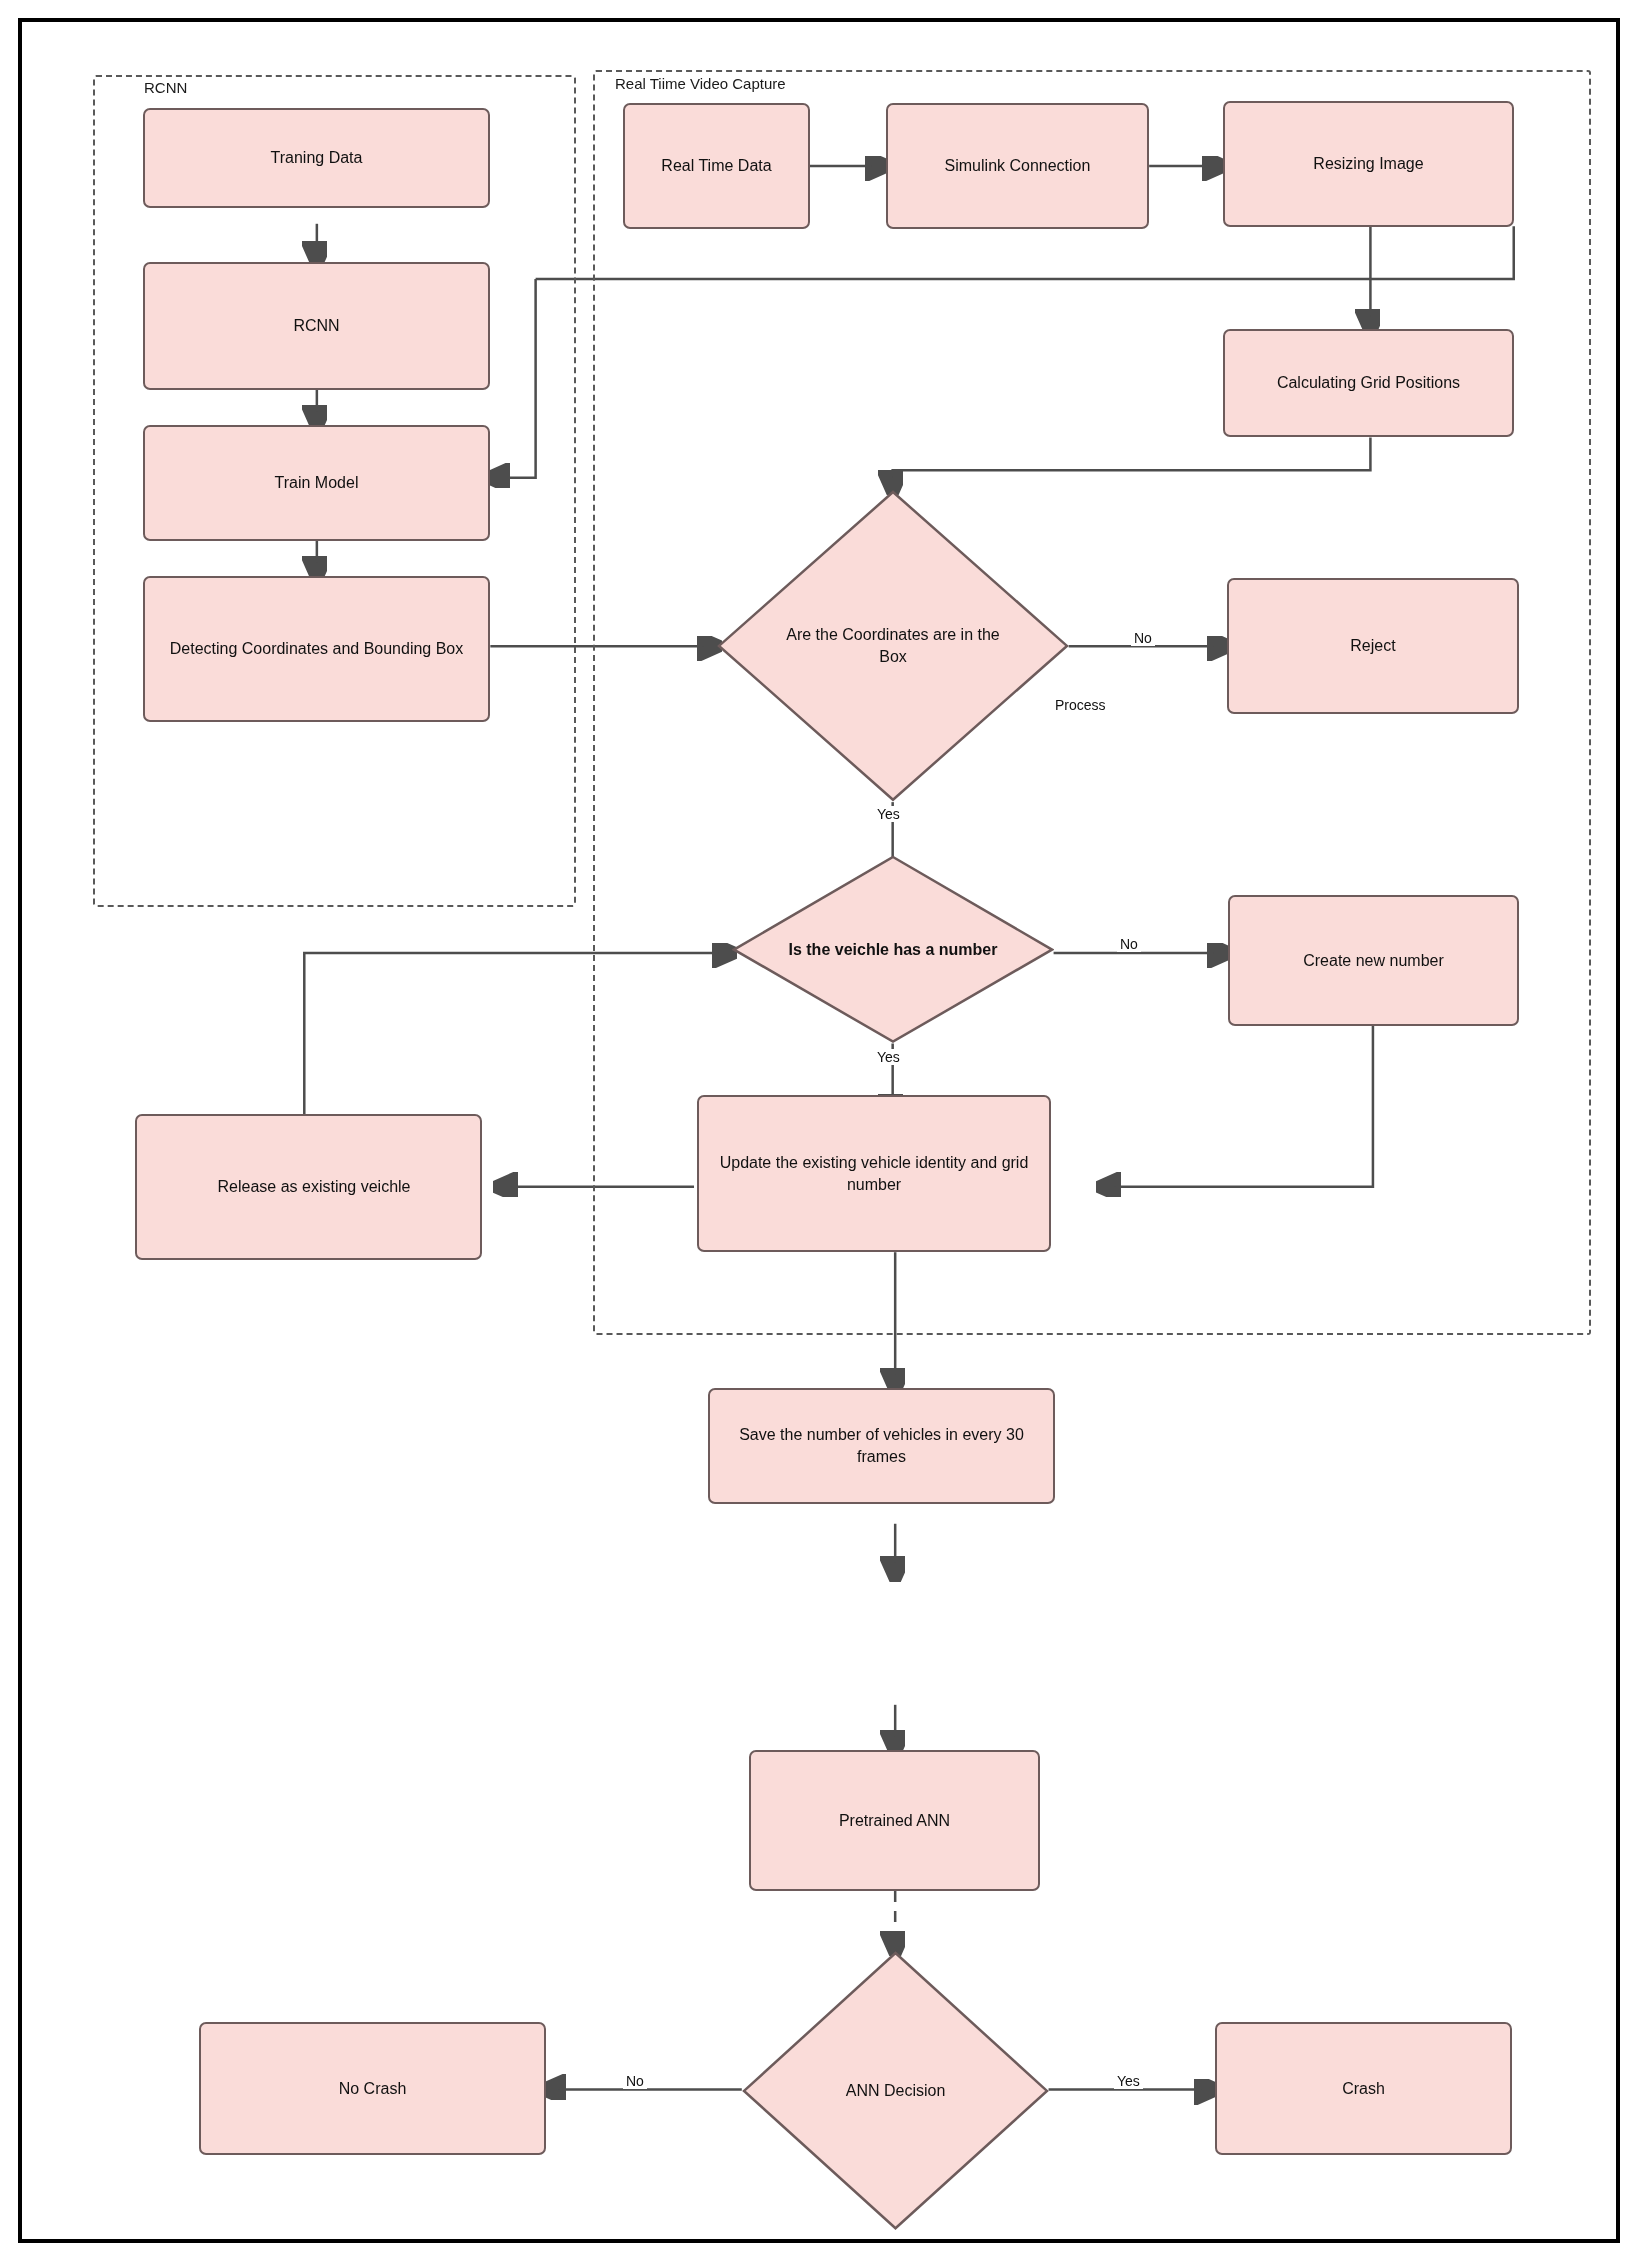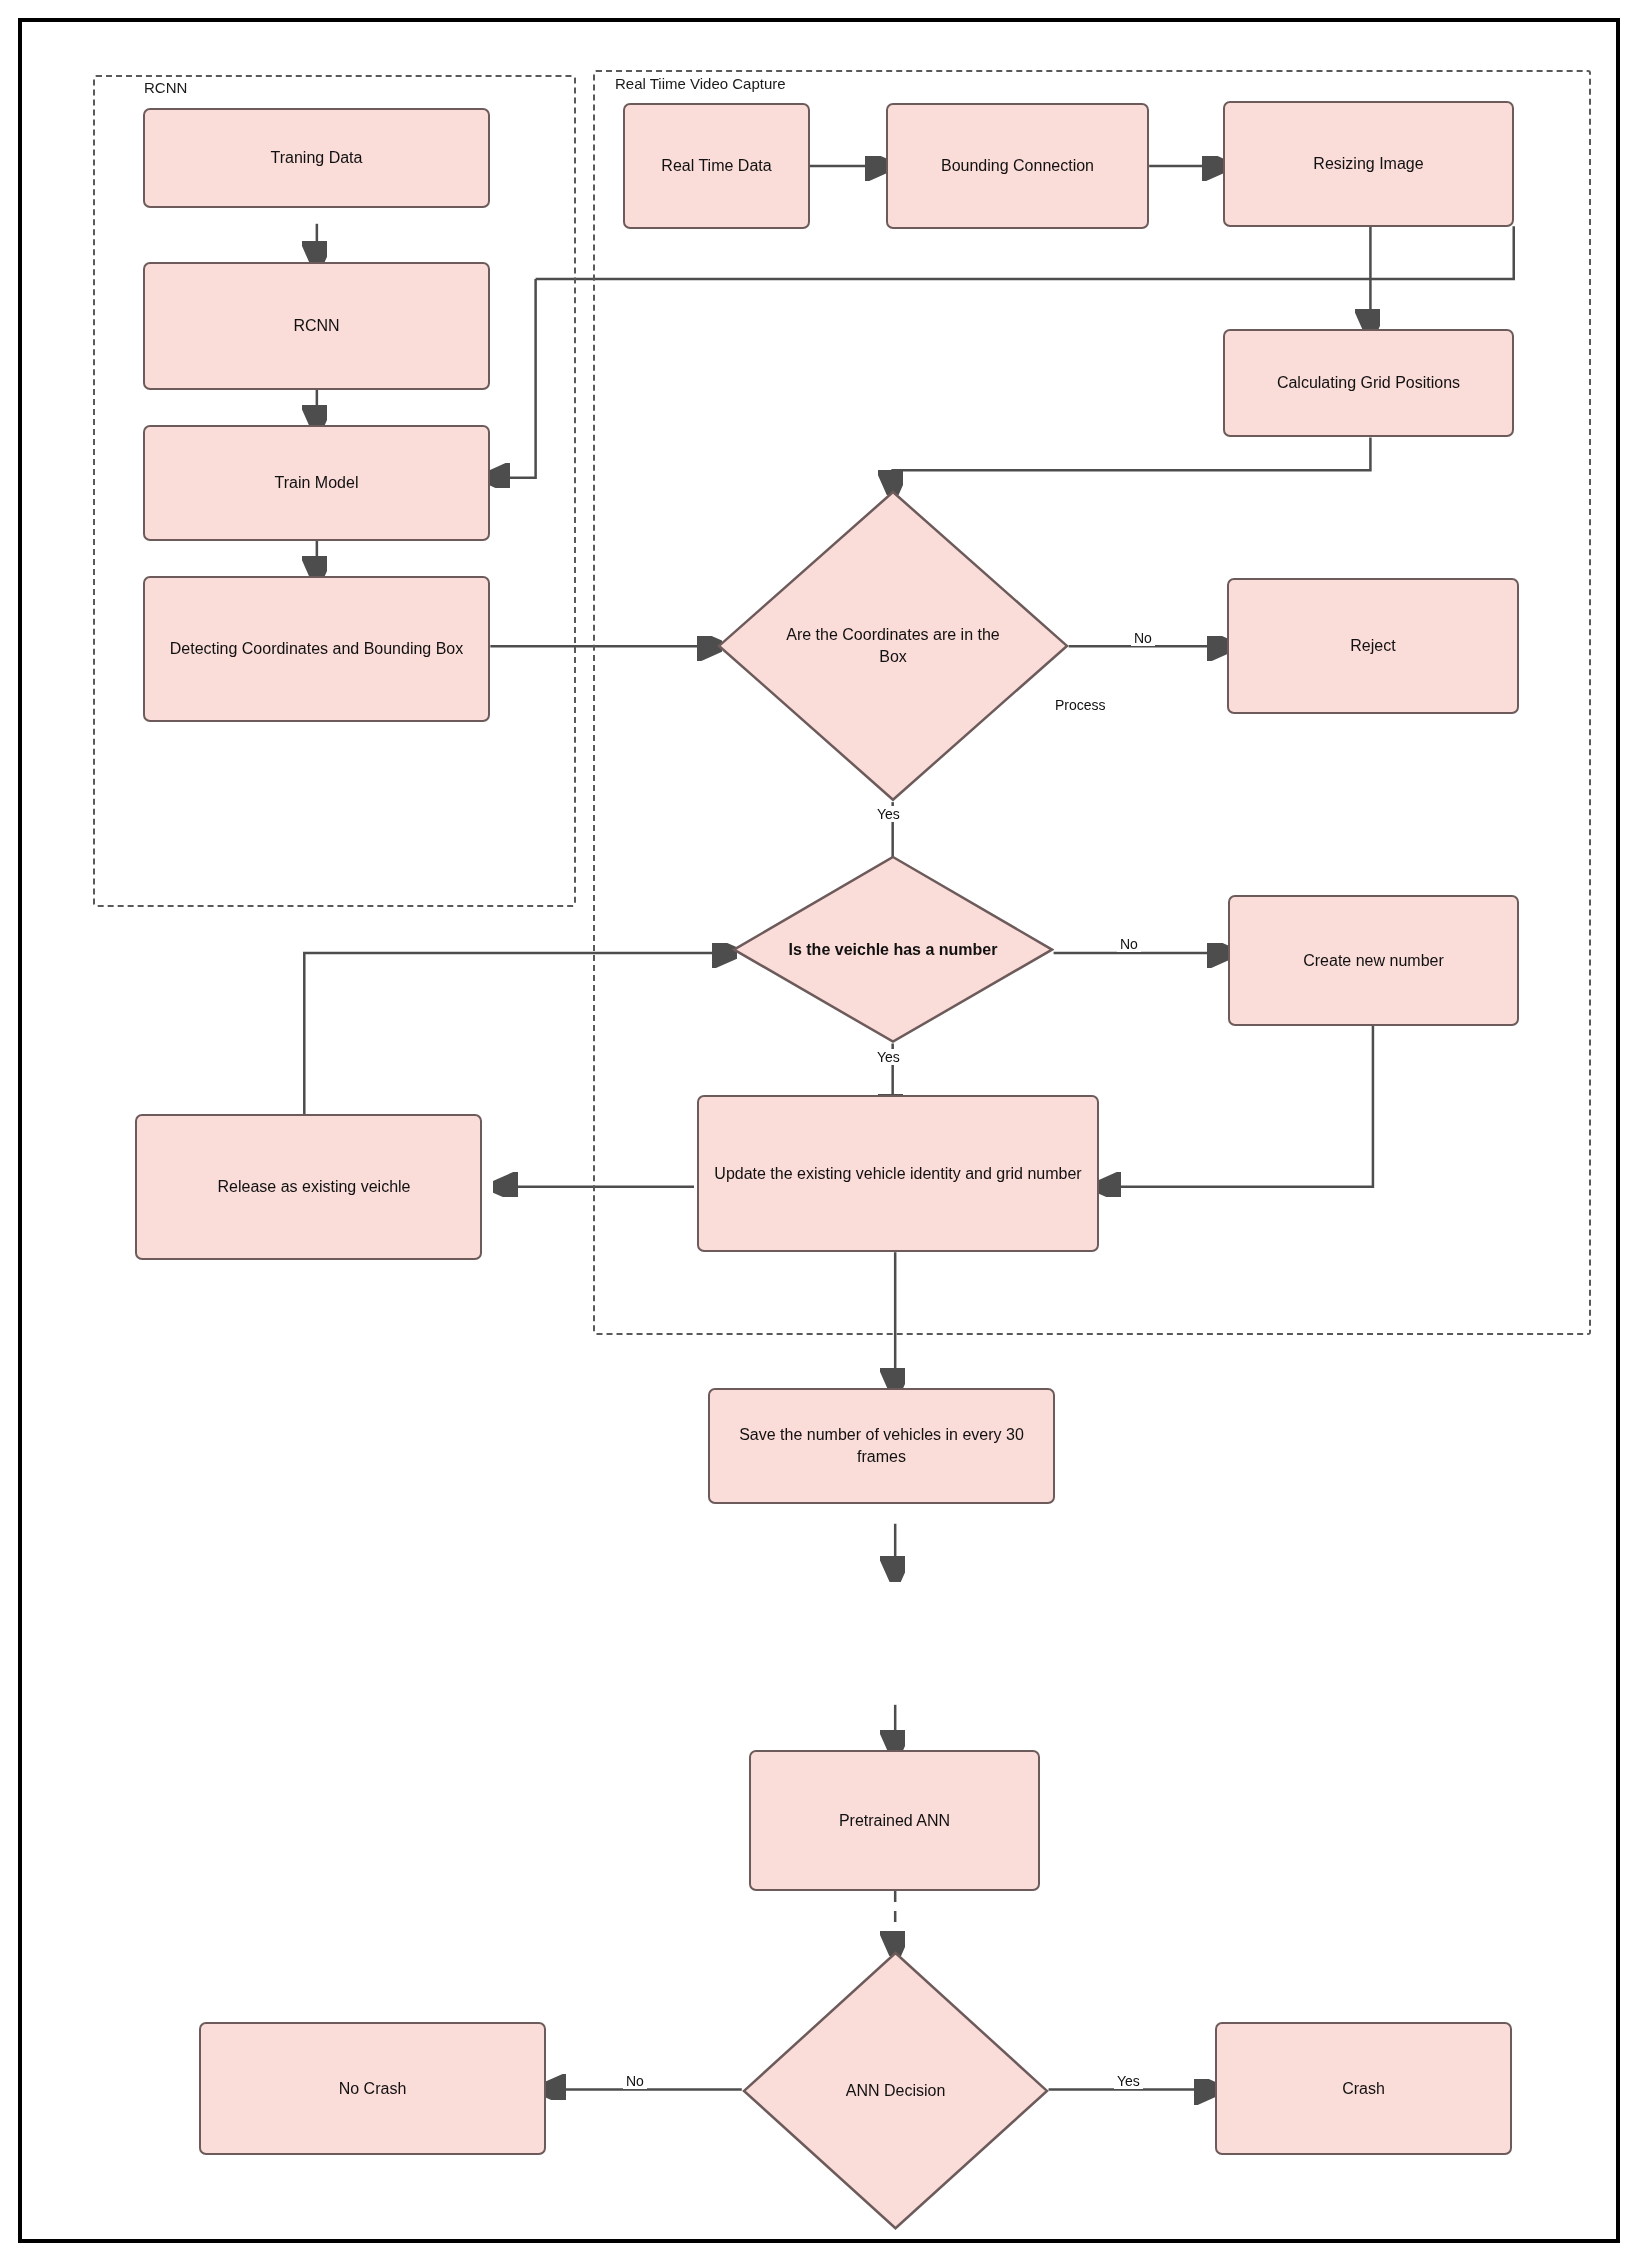--- a/index.html
+++ b/index.html
@@ -182,21 +182,21 @@
 
   <div class="node" style="left:143px; top:576px; width:347px; height:146px;">
     <span>Detecting Coordinates and Bounding Box</span>
   </div>
 
   <div class="node" style="left:623px; top:103px; width:187px; height:126px;">
     <span>Real Time Data</span>
   </div>
 
   <div class="node" style="left:886px; top:103px; width:263px; height:126px;">
-    <span>Bounding Connection</span>
+    <span>Simulink Connection</span>
   </div>
 
   <div class="node" style="left:1223px; top:101px; width:291px; height:126px;">
     <span>Resizing Image</span>
   </div>
 
   <div class="node" style="left:1223px; top:329px; width:291px; height:108px;">
     <span>Calculating Grid Positions</span>
   </div>
 
@@ -219,21 +219,21 @@
   </div>
 
   <div class="node" style="left:1228px; top:895px; width:291px; height:131px;">
     <span>Create new number</span>
   </div>
 
   <div class="node" style="left:135px; top:1114px; width:347px; height:146px;padding-left:19px;">
     <span>Release as existing veichle</span>
   </div>
 
-  <div class="node" style="left:697px; top:1095px; width:402px; height:157px;">
+  <div class="node" style="left:697px; top:1095px; width:354px; height:157px;">
     <span>Update the existing vehicle identity and grid number</span>
   </div>
 
   <div class="node" style="left:708px; top:1388px; width:347px; height:116px;">
     <span>Save the number of vehicles in every 30 frames</span>
   </div>
 
 
   <div class="node" style="left:749px; top:1750px; width:291px; height:141px;">
     <span>Pretrained ANN</span>

